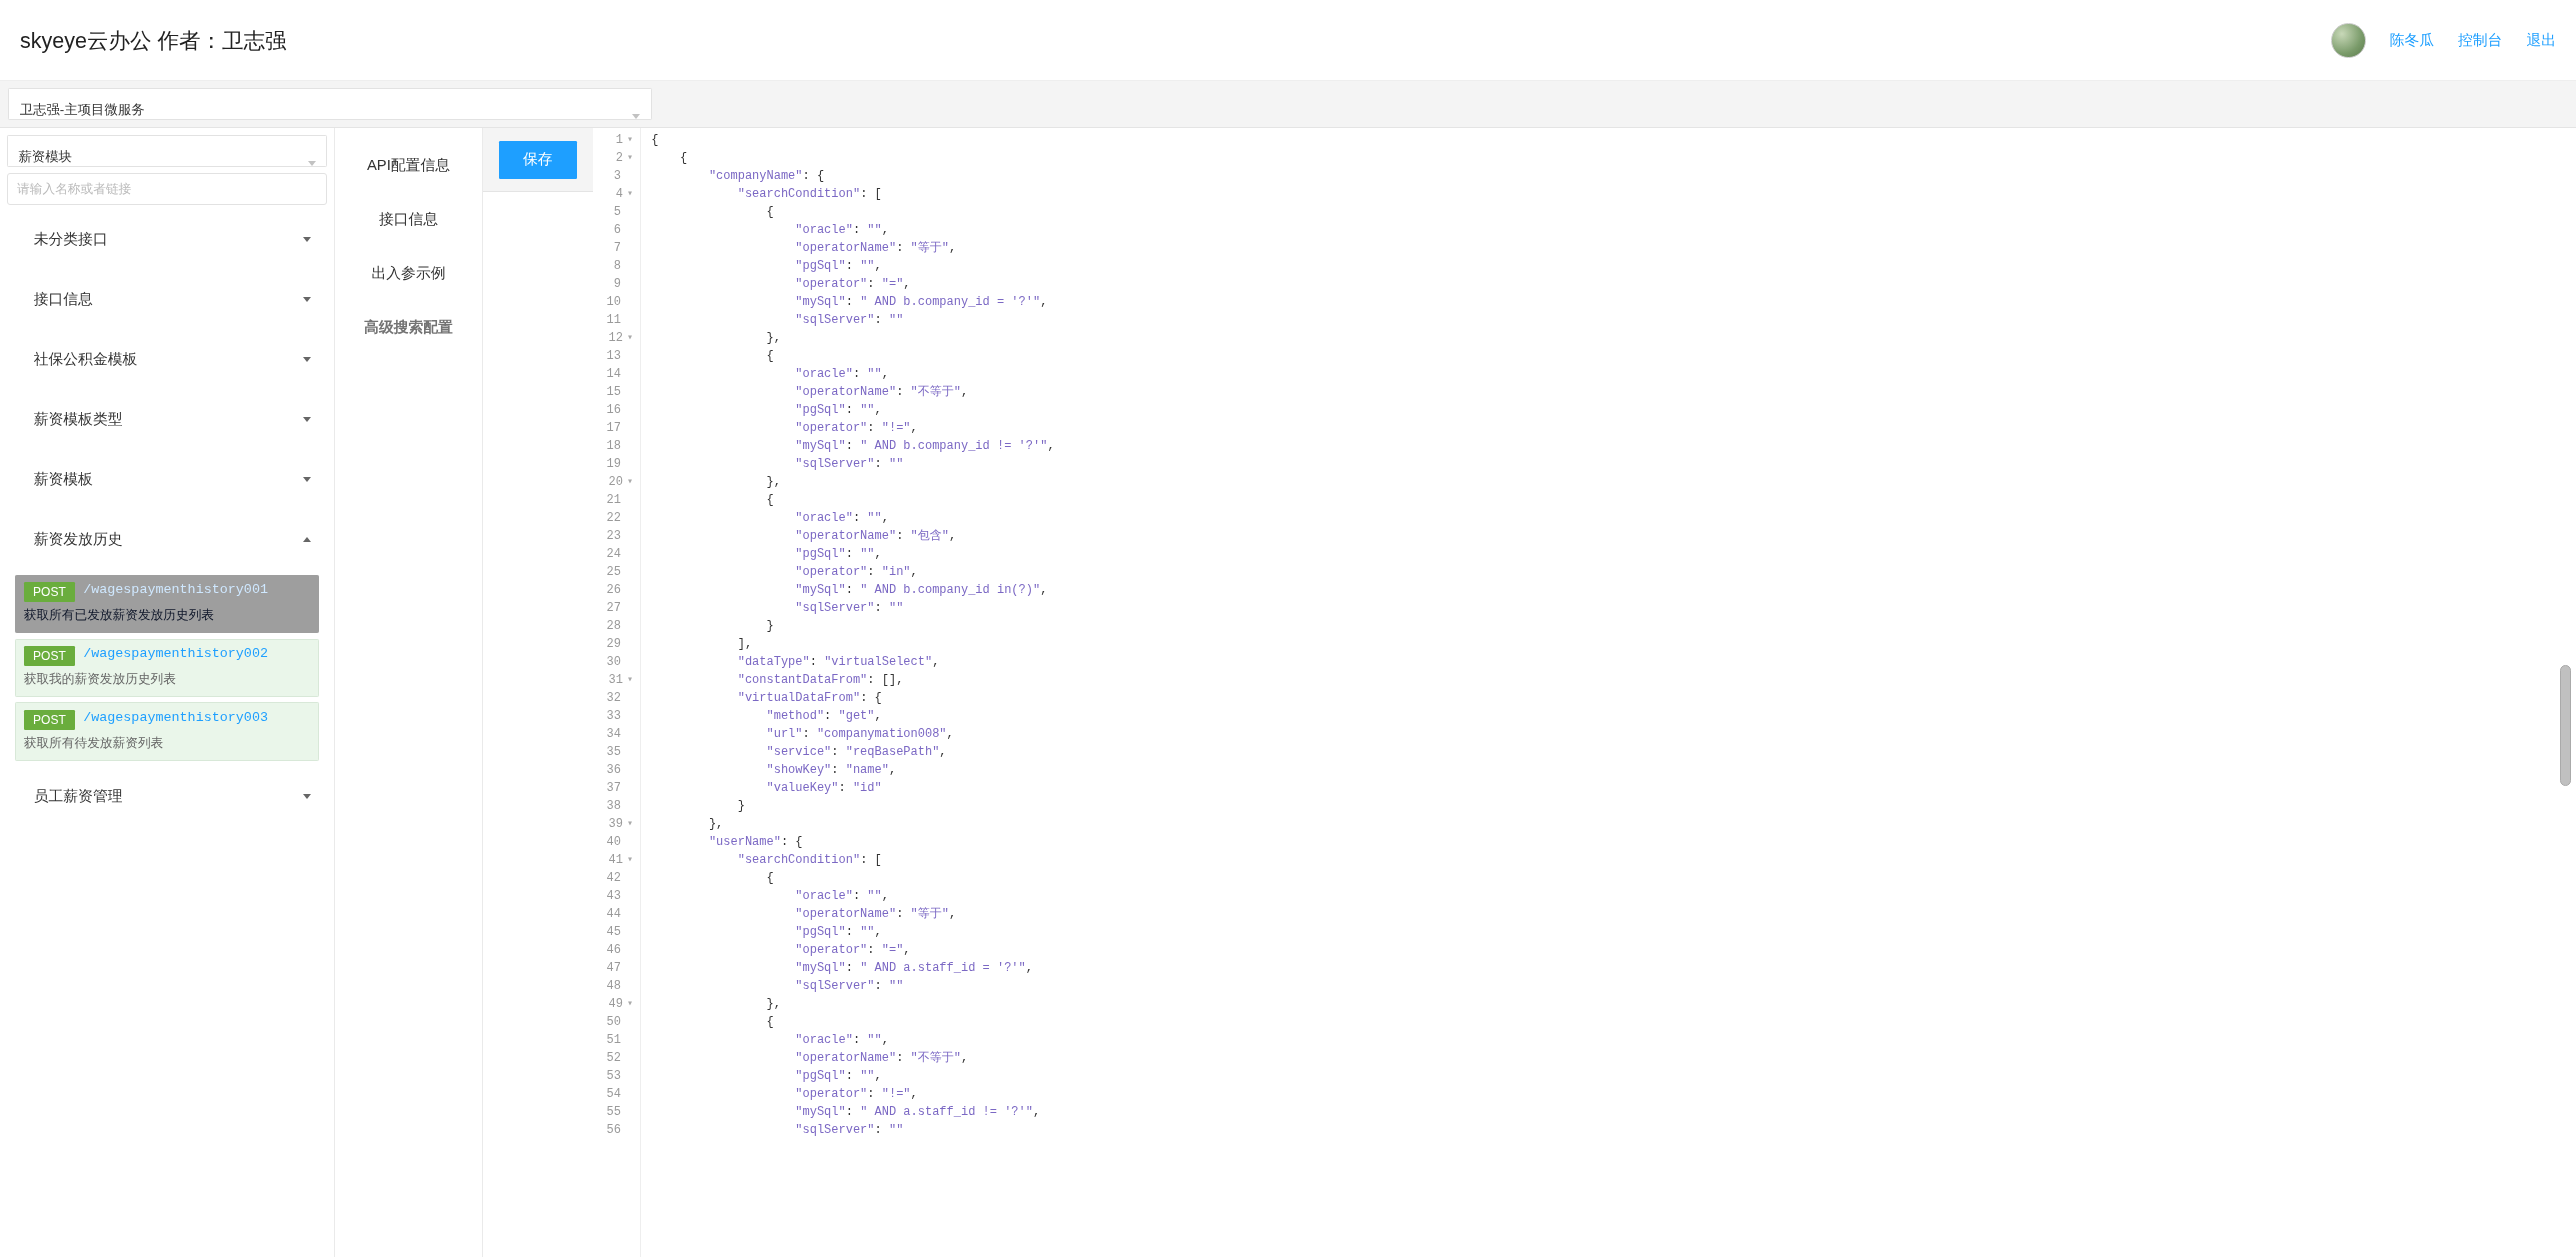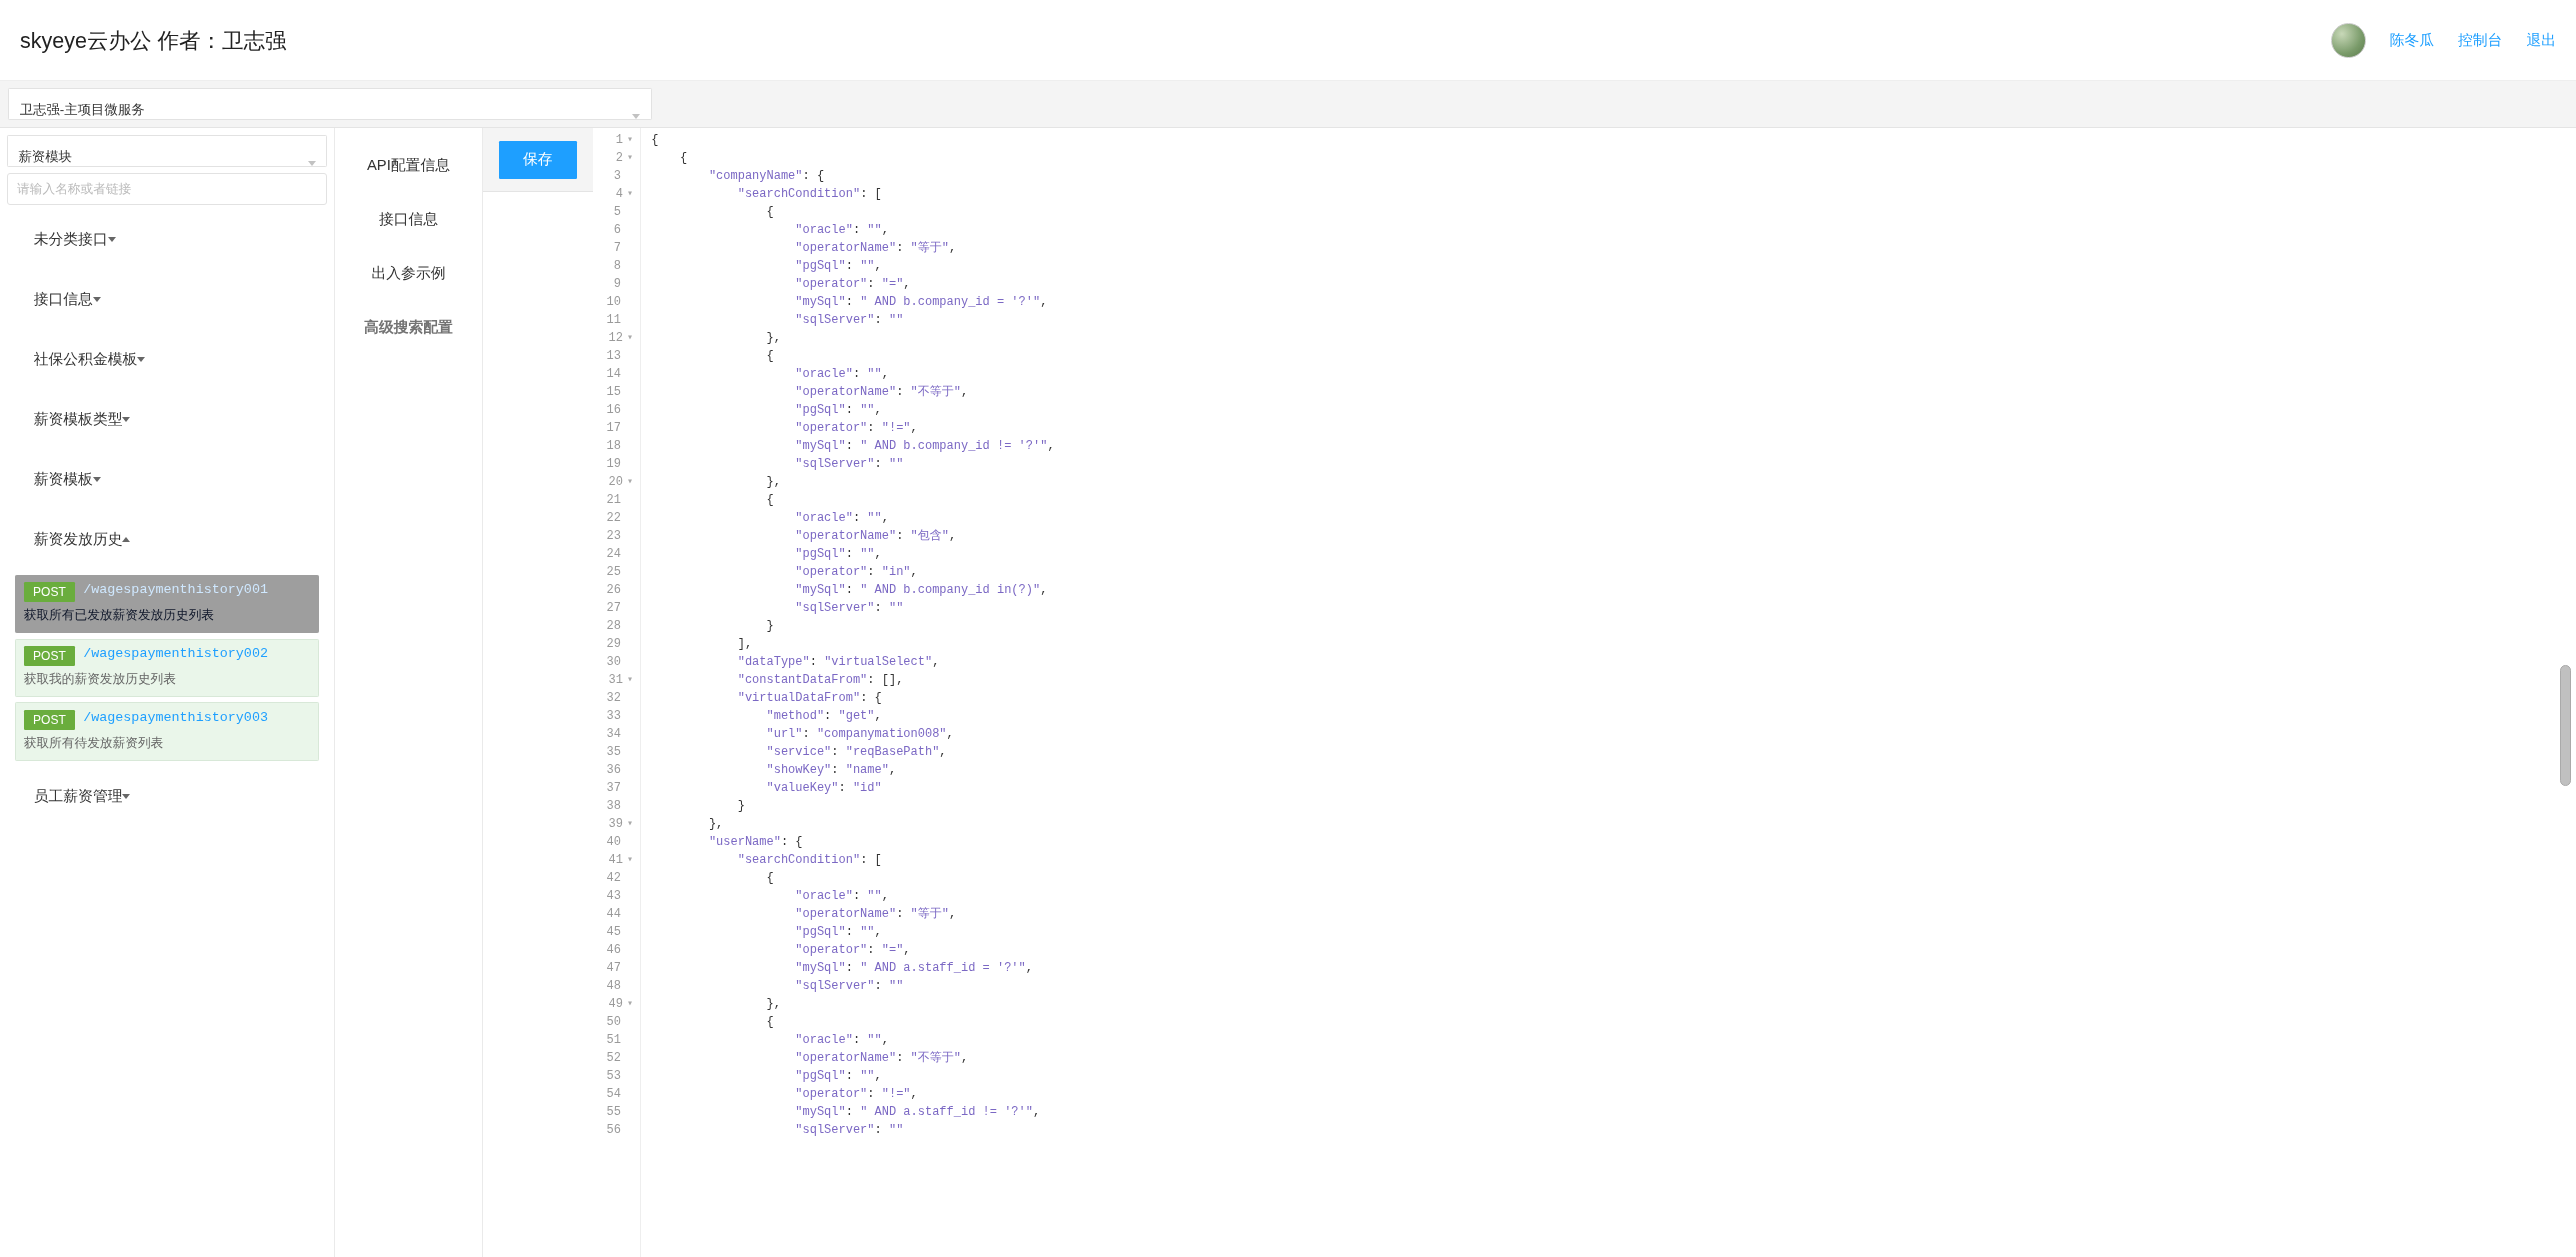--- a/index.html
+++ b/index.html
@@ -12,21 +12,21 @@
 .toolbar { height: 47px; background: #f4f4f4; border-bottom: 0.7px solid #e4e4e4; display: flex; align-items: center; padding: 0 8px; }
 .select { height: 32px; background: #fff; border: 0.7px solid #e2e2e2; border-radius: 1.3px; display: flex; align-items: flex-end; justify-content: space-between; padding: 0 10.7px; font-size: 13.4px; color: #333; cursor: pointer; }
 .select-caret { width: 0; height: 0; border-left: 4.7px solid transparent; border-right: 4.7px solid transparent; border-top: 5.4px solid #c2c2c2; }
 .toolbar .select { width: 644px; }
 .body { display: flex; height: calc(100% - 127px); }
 .sidebar-left { width: 335px; border-right: 0.7px solid #eaeaea; padding: 6.7px 6.7px 0 6.7px; display: flex; flex-direction: column; }
 .sidebar-left .select { width: 100%; margin-bottom: 6.7px; }
 .search-input { width: 100%; height: 32px; border: 0.7px solid #e2e2e2; border-radius: 3px; padding: 0 9.4px; font-size: 12.7px; color: #333; }
 .search-input::placeholder { color: #bbb; }
 .tree { margin-top: 4px; overflow-y: auto; }
-.tree-item { height: 60px; display: flex; align-items: center; padding: 0 16px 0 27px; font-size: 14.8px; color: #333; cursor: pointer; }
+.tree-item { height: 60px; display: flex; align-items: center; justify-content: space-between; padding: 0 16px 0 27px; font-size: 14.8px; color: #333; cursor: pointer; }
 .chevron { width: 0; height: 0; }
 .chevron.down { border-left: 4.7px solid transparent; border-right: 4.7px solid transparent; border-top: 5.4px solid #666; }
 .chevron.up { border-left: 4.7px solid transparent; border-right: 4.7px solid transparent; border-bottom: 5.4px solid #666; }
 .api-item { border: 0.7px solid #d8e8d8; border-radius: 1.3px; margin: 5.4px 8px; padding: 6.7px 8px 8px 8px; cursor: pointer; }
 .api-item.active { background: #9e9e9e; border-color: #9e9e9e; }
 .api-item:not(.active) { background: #eaf6ea; }
 .api-item .row1 { display: flex; gap: 8px; }
 .method-badge { background: #6aad3d; color: #fff; padding: 2.7px 9.4px; border-radius: 1.3px; font-size: 12px; font-weight: 500; }
 .api-path { font-family: "Courier New", monospace; font-size: 13.4px; color: #1E9FFF; }
 .api-item.active .api-path { color: #cfe8ff; }

